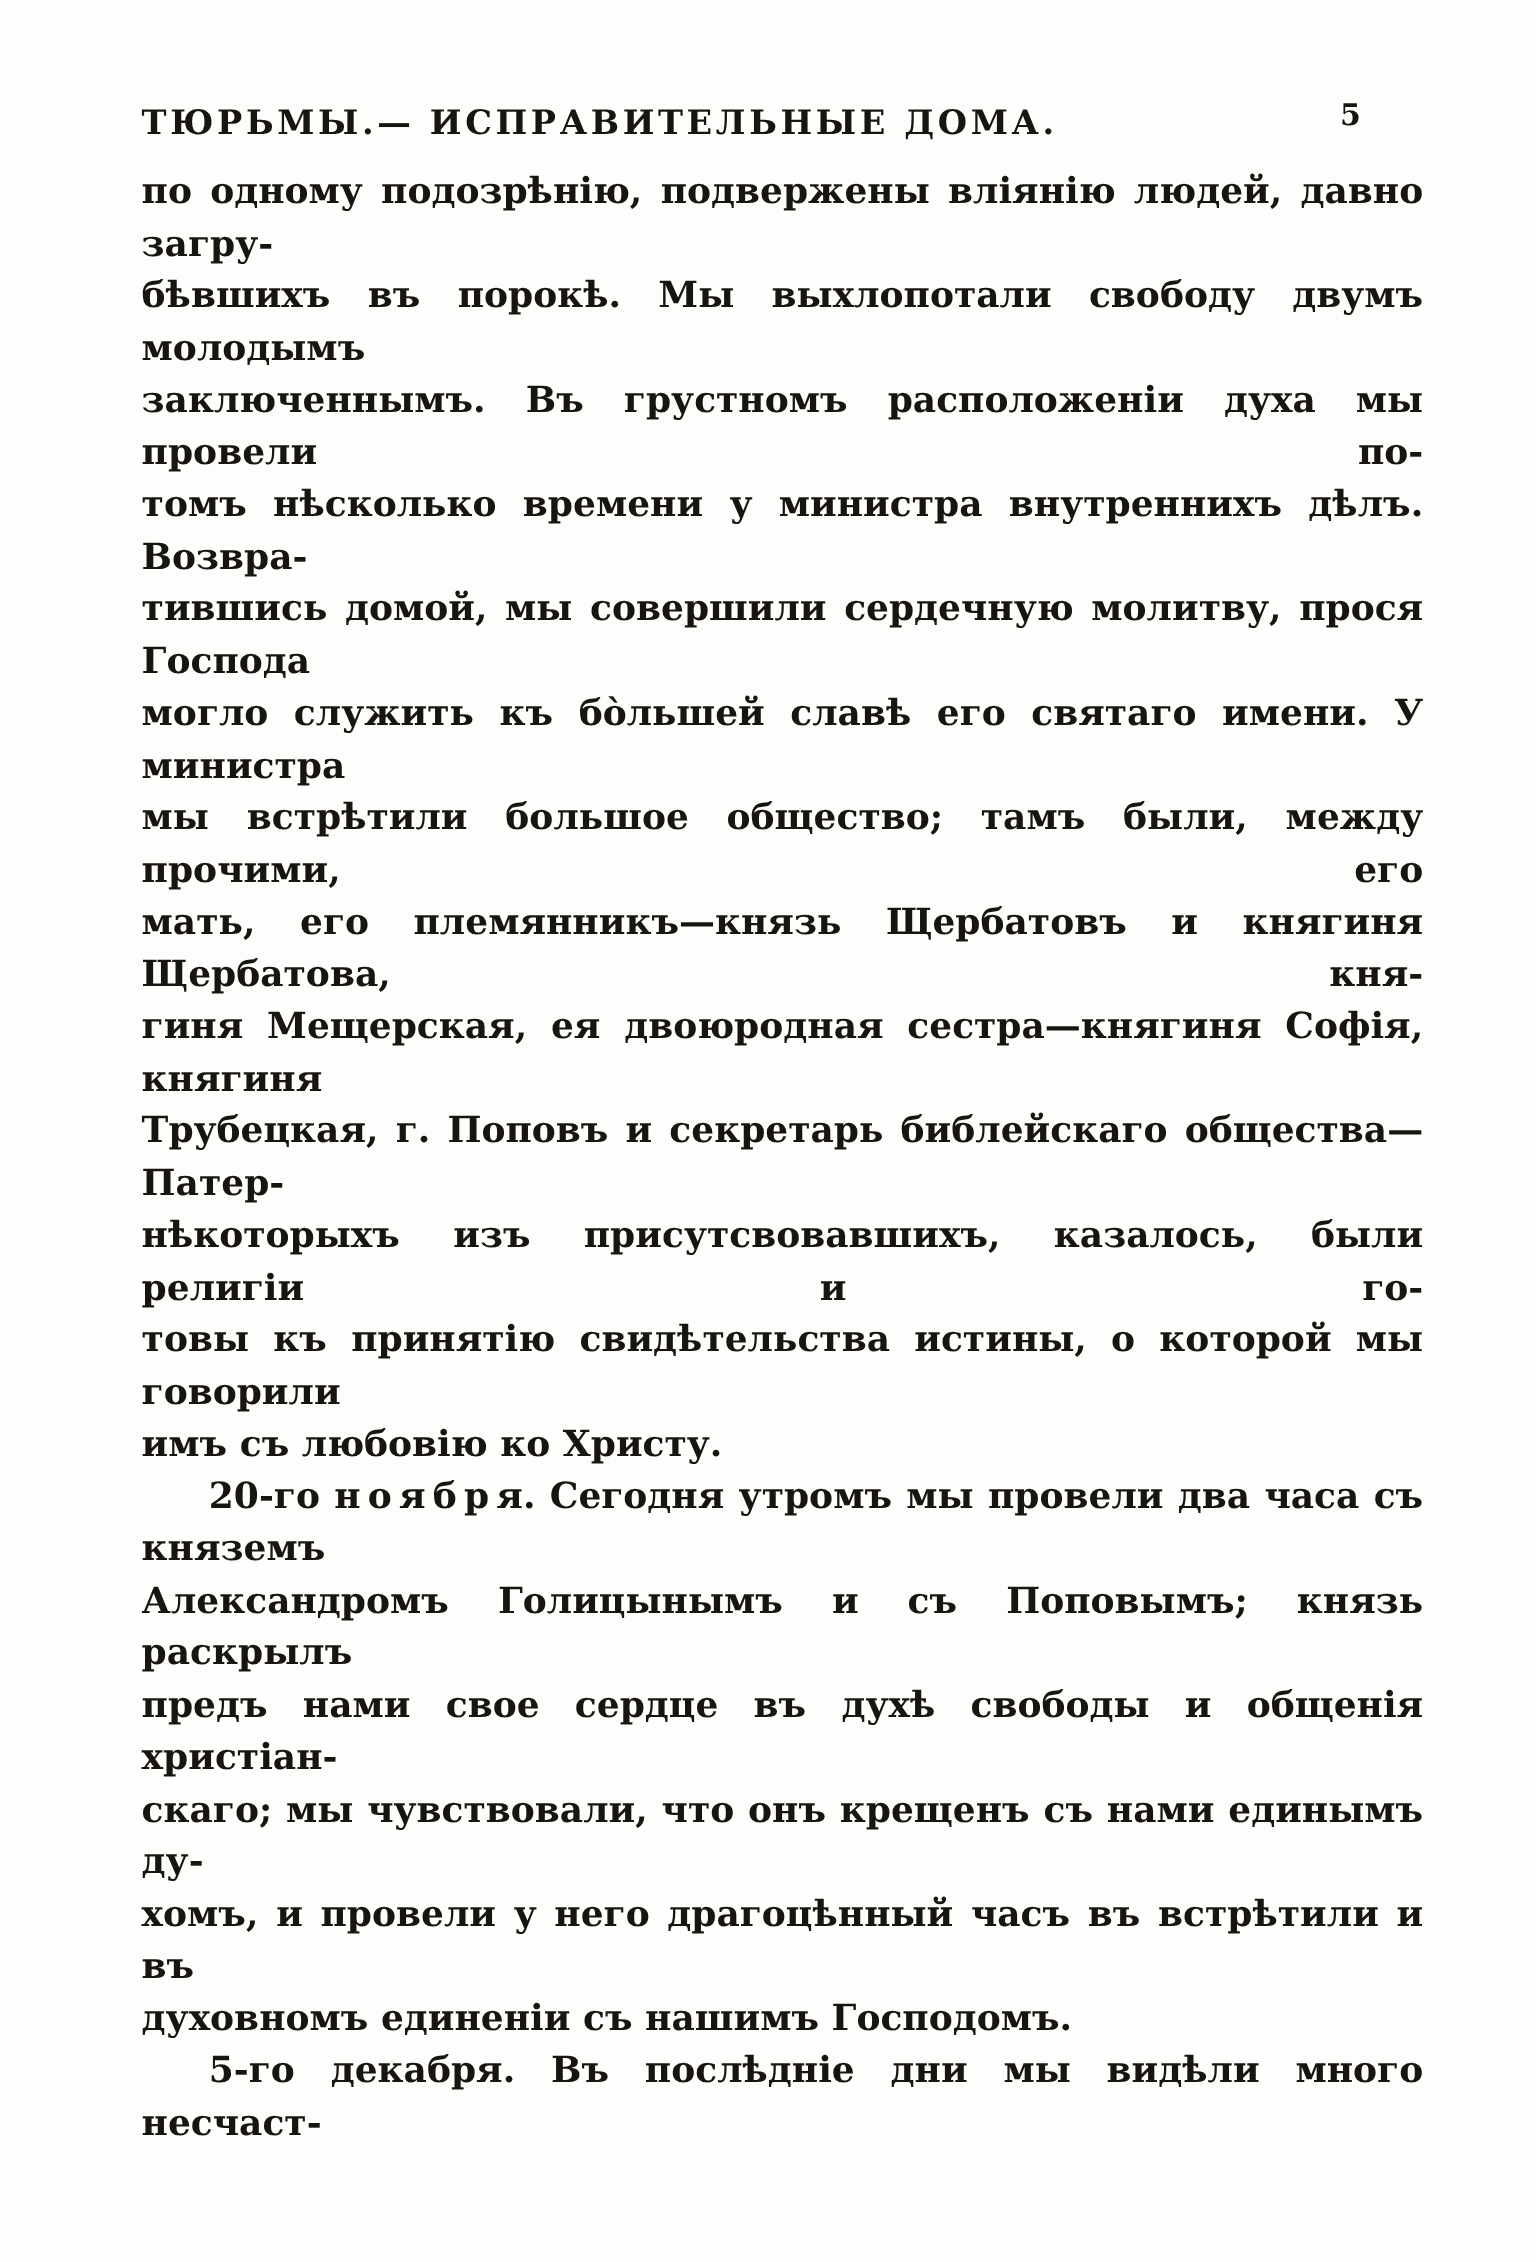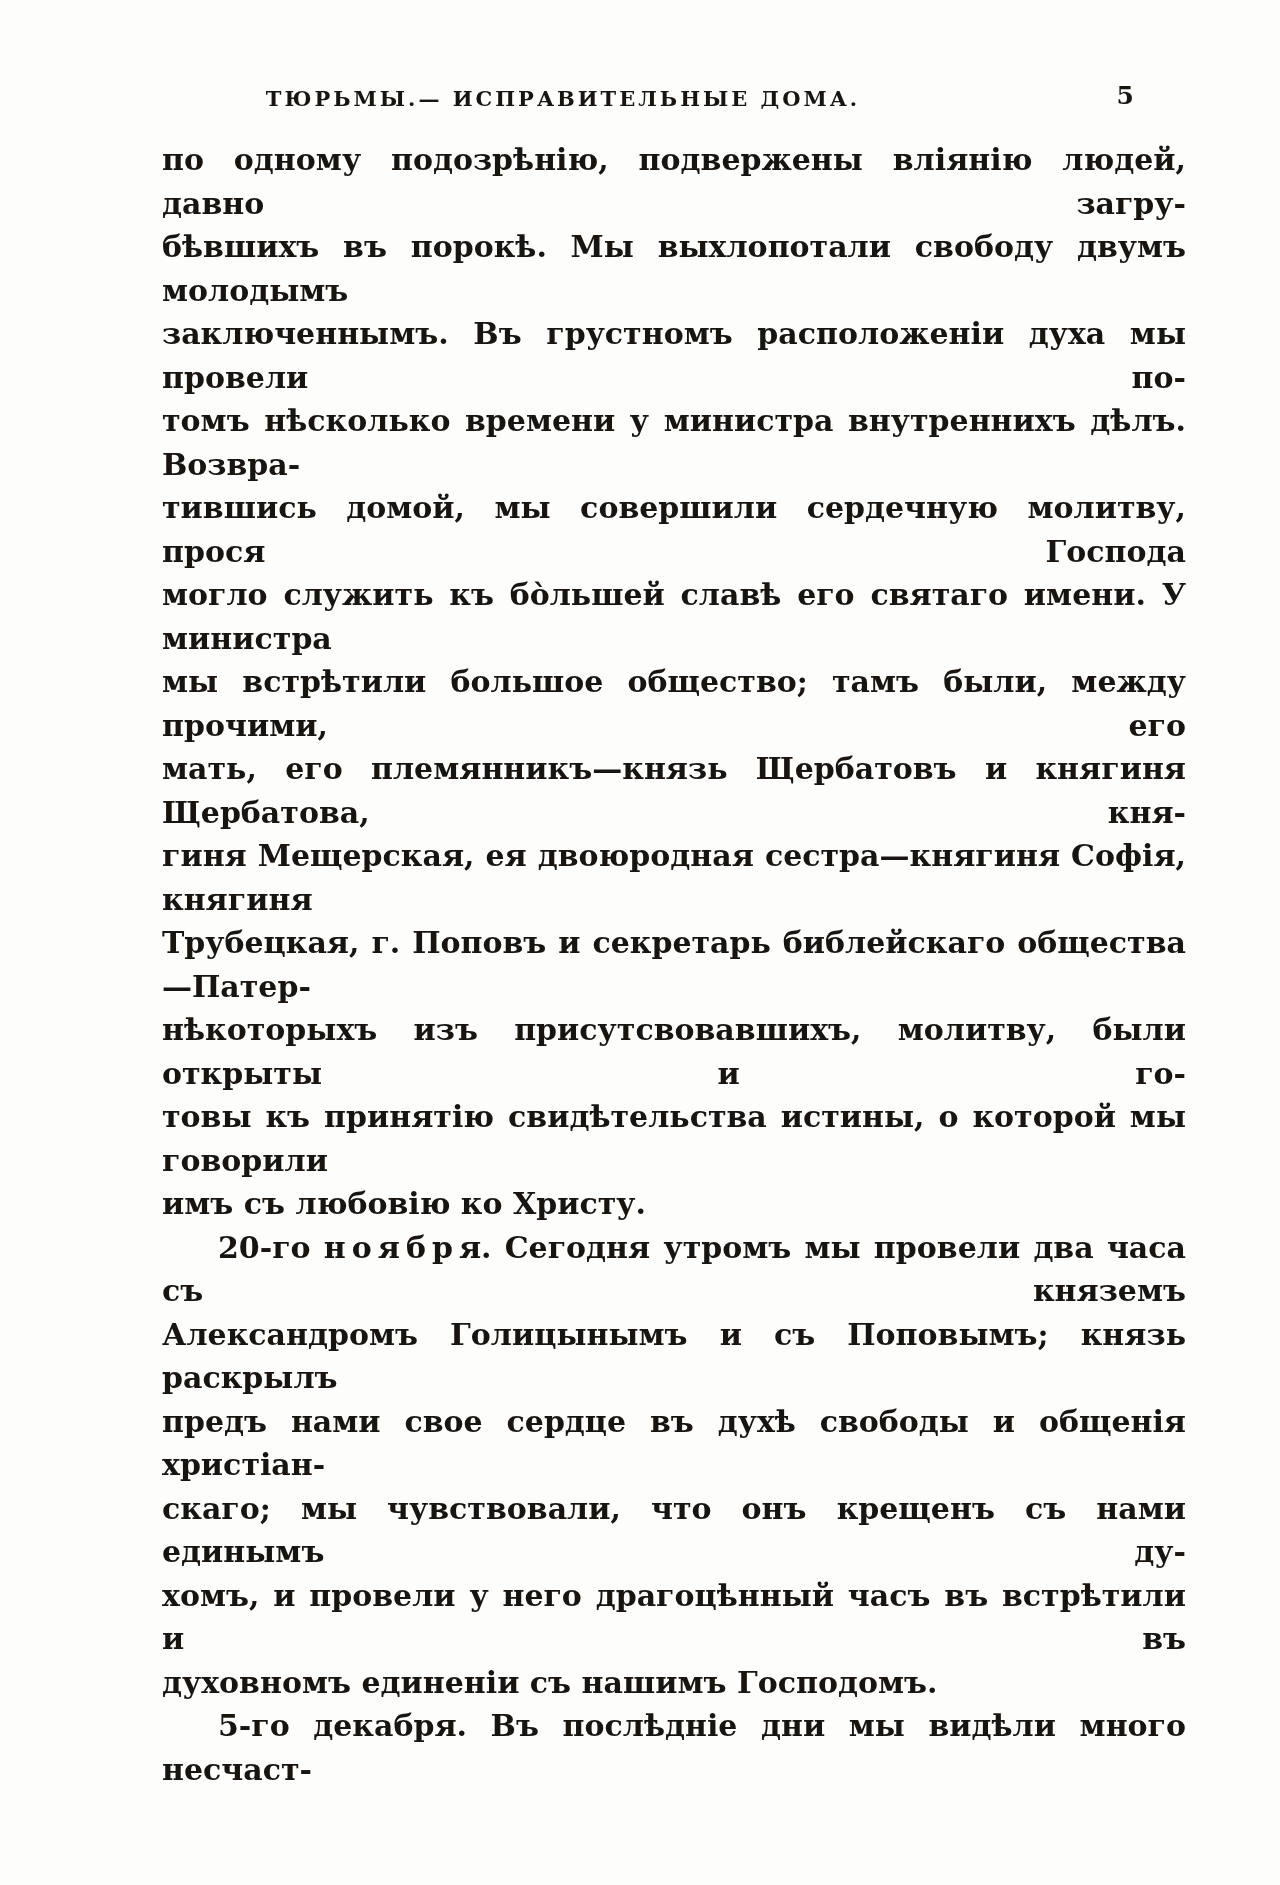--- a/index.html
+++ b/index.html
@@ -22,22 +22,21 @@
     top: 84px;
     left: 118px;
     width: 1068px;
     height: 36px;
   }
   .running-title {
     position: absolute;
     left: 0;
     top: 2px;
     width: 890px;
-    text-align: center;
-    font-size: 21px;
+    font-size: 28px;
     letter-spacing: 3px;
     white-space: nowrap;
   }
   .page-number {
     position: absolute;
     right: 52px;
     top: -3px;
     font-size: 25px;
   }
   .page-body {
@@ -45,21 +44,20 @@
     top: 138px;
     left: 118px;
     width: 1068px;
     font-size: 30px;
     line-height: 43.5px;
   }
   .para { margin: 0; }
   .line {
     text-align: justify;
     text-align-last: justify;
-    margin-left: 44px;
     -moz-text-align-last: justify;
   }
   .line.indent { text-indent: 56px; }
   .line.last {
     text-align-last: left;
     -moz-text-align-last: left;
   }
 </style>
 </head>
 <body>
@@ -74,21 +72,21 @@
         <div class="line">по одному подозрѣнію, подвержены вліянію людей, давно загру-</div>
         <div class="line">бѣвшихъ въ порокѣ. Мы выхлопотали свободу двумъ молодымъ</div>
         <div class="line">заключеннымъ. Въ грустномъ расположеніи духа мы провели по-</div>
         <div class="line">томъ нѣсколько времени у министра внутреннихъ дѣлъ. Возвра-</div>
         <div class="line">тившись домой, мы совершили сердечную молитву, прося Господа</div>
         <div class="line">могло служить къ бо̀льшей славѣ его святаго имени. У министра</div>
         <div class="line">мы встрѣтили большое общество; тамъ были, между прочими, его</div>
         <div class="line">мать, его племянникъ—князь Щербатовъ и княгиня Щербатова, кня-</div>
         <div class="line">гиня Мещерская, ея двоюродная сестра—княгиня Софія, княгиня</div>
         <div class="line">Трубецкая, г. Поповъ и секретарь библейскаго общества—Патер-</div>
-        <div class="line">нѣкоторыхъ изъ присутсвовавшихъ, молитву, были открыты и го-</div>
+        <div class="line">нѣкоторыхъ изъ присутсвовавшихъ, казалось, были религіи и го-</div>
         <div class="line">товы къ принятію свидѣтельства истины, о которой мы говорили</div>
         <div class="line last">имъ съ любовію ко Христу.</div>
       </div>
       <div class="para">
         <div class="line indent">20-го н о я б р я. Сегодня утромъ мы провели два часа съ княземъ</div>
         <div class="line">Александромъ Голицынымъ и съ Поповымъ; князь раскрылъ</div>
         <div class="line">предъ нами свое сердце въ духѣ свободы и общенія христіан-</div>
         <div class="line">скаго; мы чувствовали, что онъ крещенъ съ нами единымъ ду-</div>
         <div class="line">хомъ, и провели у него драгоцѣнный часъ въ встрѣтили и въ</div>
         <div class="line last">духовномъ единеніи съ нашимъ Господомъ.</div>

